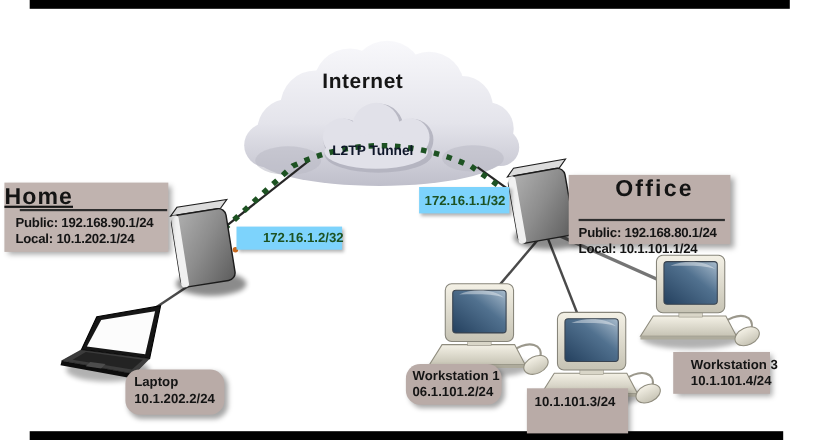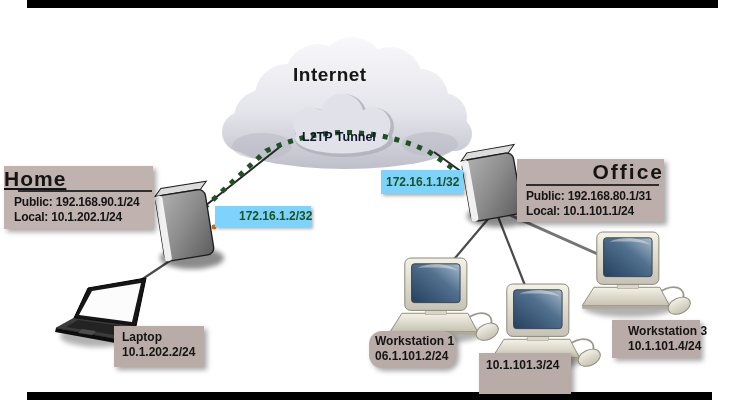--- a/index.html
+++ b/index.html
@@ -152,32 +152,32 @@
   <div class="panel" style="left:4px;top:166px;width:149px;height:63px;background:#c0b3af;">
     <div class="title" style="padding:1px 7px 0 0;letter-spacing:1px;text-decoration:underline;">Home</div>
     <div class="rule" style="margin:0 1px 0 14px;"></div>
     <div style="margin:3px 0 0 10px;">
       <div class="ipline">Public: 192.168.90.1/24</div>
       <div class="ipline">Local: 10.1.202.1/24</div>
     </div>
   </div>
 
   <div class="panel" style="left:517px;top:159px;width:147px;height:63px;">
-    <div class="title" style="text-align:right;padding:1px 0 1px 9px;letter-spacing:2px;">Office</div>
+    <div class="title" style="text-align:center;padding:1px 0 16px 9px;letter-spacing:2px;">Office</div>
     <div class="rule" style="margin:0 5px 0 9px;"></div>
     <div style="margin:3px 0 0 9px;">
-      <div class="ipline">Public: 192.168.80.1/31</div>
+      <div class="ipline">Public: 192.168.80.1/24</div>
       <div class="ipline">Local: 10.1.101.1/24</div>
     </div>
   </div>
 
   <div class="tag" style="left:215px;top:206px;width:96px;height:21px;line-height:21px;padding-left:24px;box-sizing:border-box;">172.16.1.2/32</div>
   <div class="tag" style="left:381px;top:170px;width:82px;height:24px;line-height:24px;padding-left:5px;box-sizing:border-box;">172.16.1.1/32</div>
 
-  <div class="devlabel" style="left:114px;top:326px;width:90px;height:41px;padding:4px 0 0 8px;box-sizing:border-box;">
+  <div class="devlabel" style="left:114px;top:336px;width:90px;height:41px;padding:4px 0 0 8px;box-sizing:border-box;border-radius:13px;">
     <div>Laptop</div>
     <div>10.1.202.2/24</div>
   </div>
 
   <div class="devlabel" style="left:369px;top:331px;width:87px;height:37px;padding:3px 0 0 6px;box-sizing:border-box;border-radius:13px;">
     <div>Workstation 1</div>
     <div>06.1.101.2/24</div>
   </div>
 
   <div class="devlabel" style="left:479px;top:353px;width:92px;height:41px;padding:5px 0 0 7px;box-sizing:border-box;">

